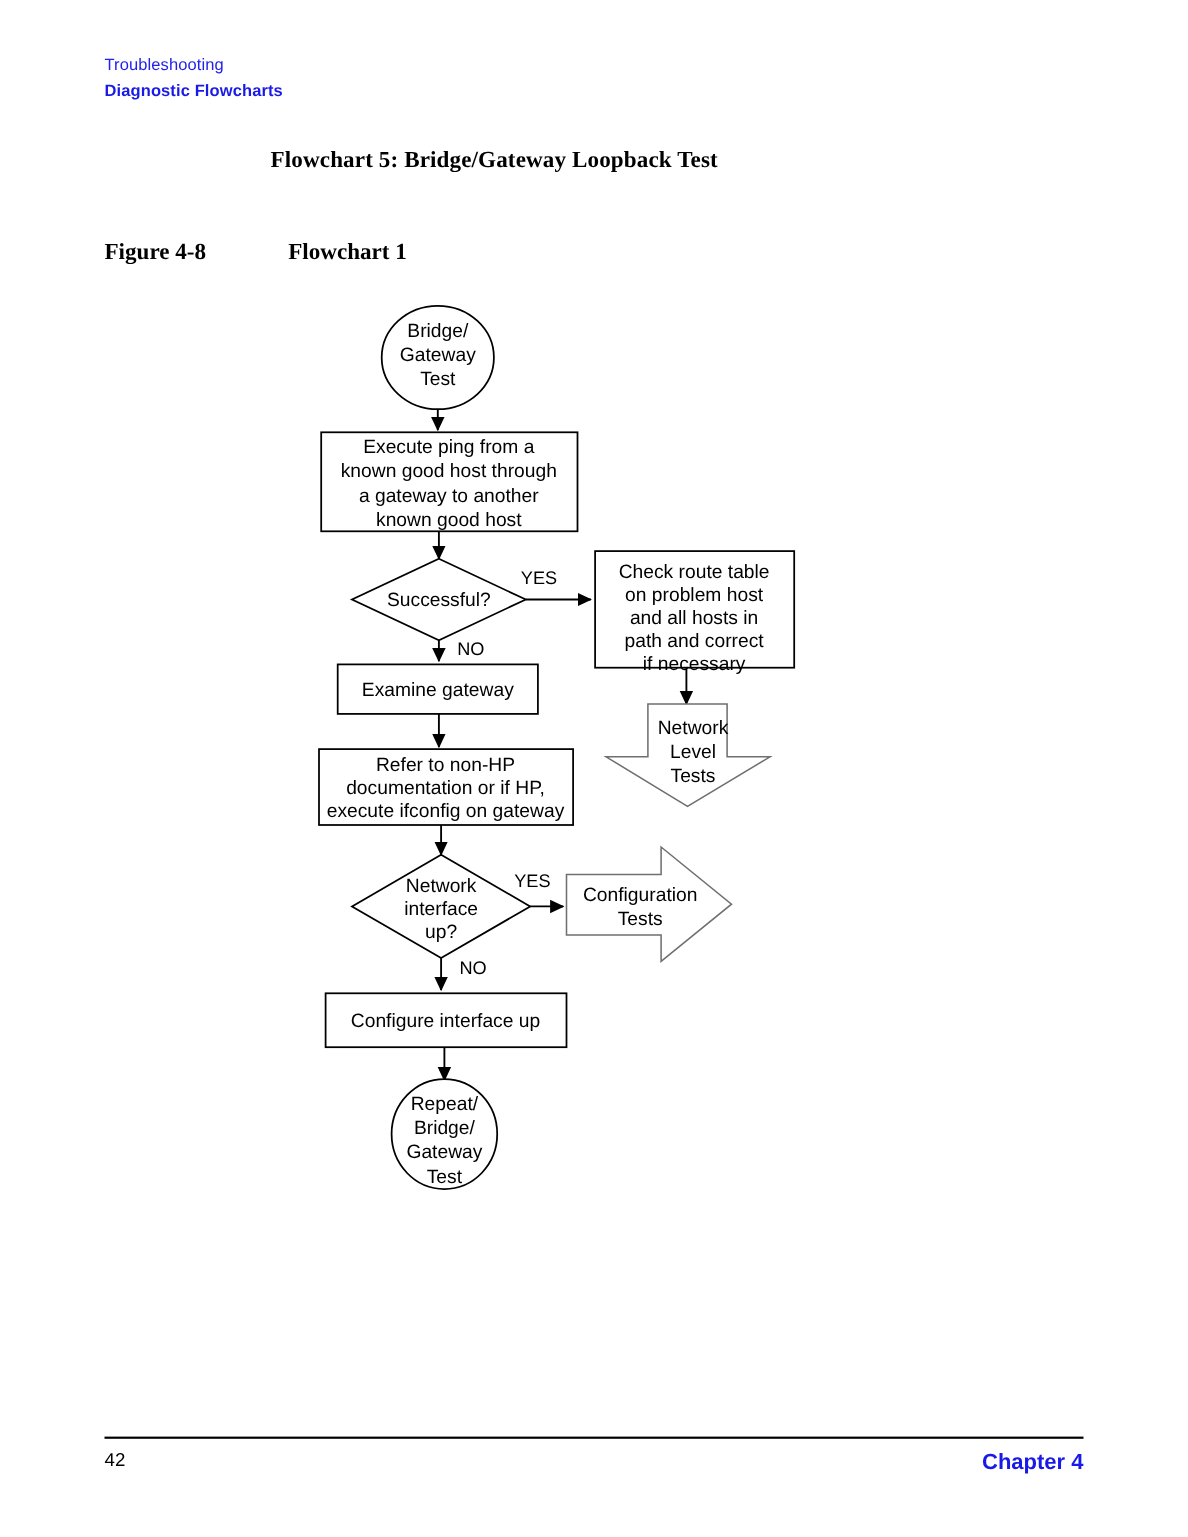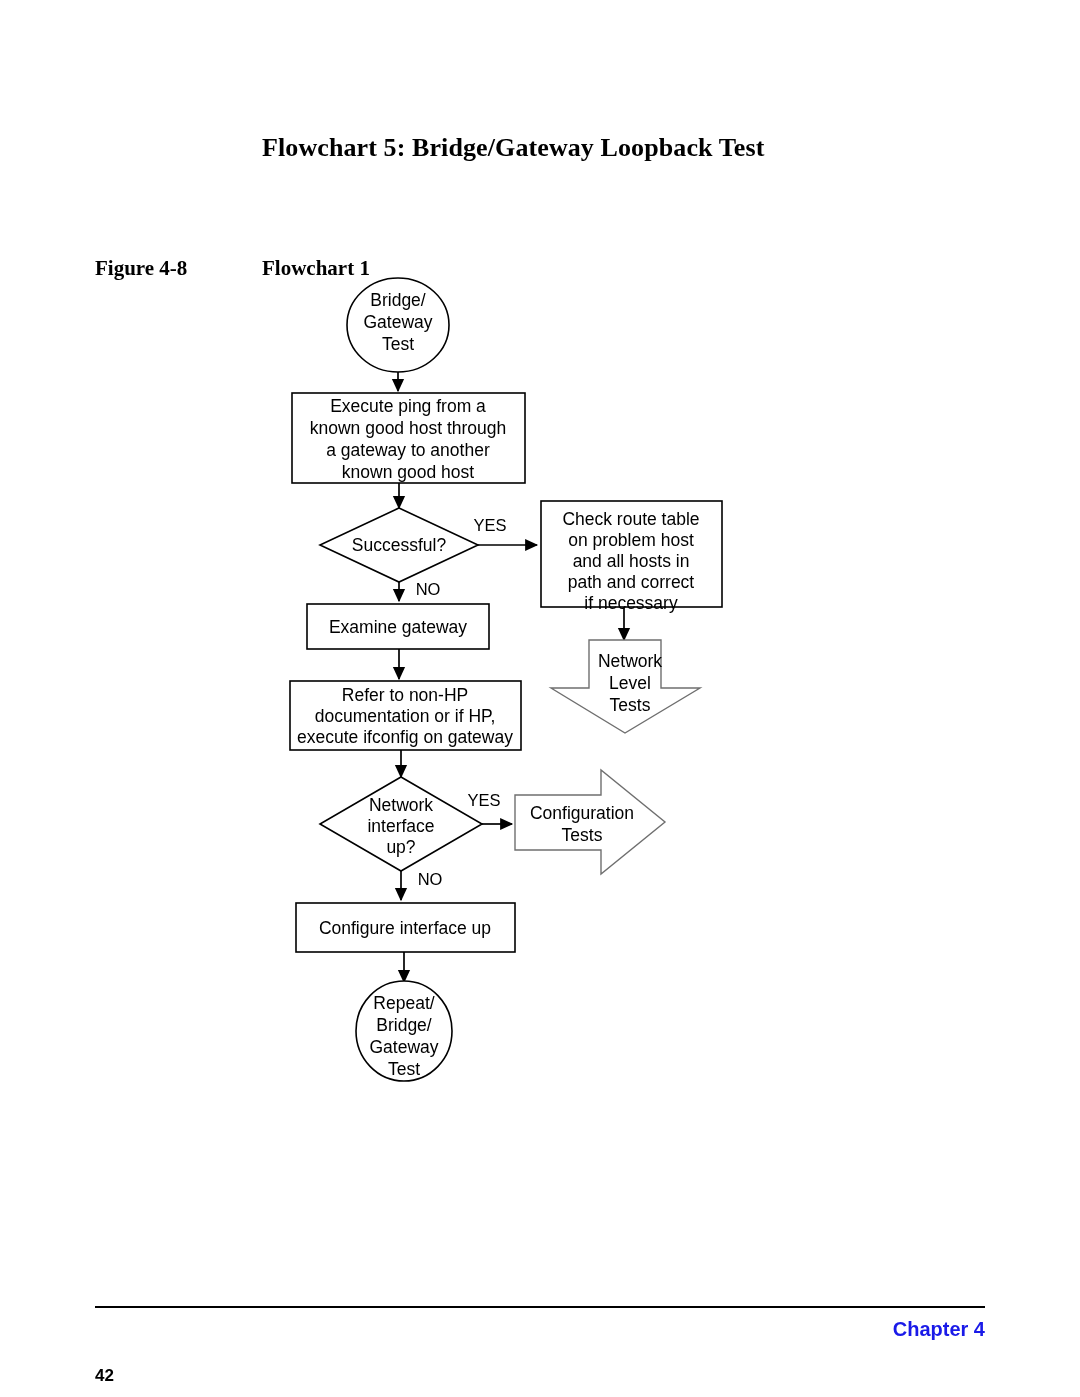--- a/index.html
+++ b/index.html
@@ -39,25 +39,25 @@
     font-size: 15px;
     font-weight: bold;
     color: #1a1ae8;
     margin-top: 8px;
     letter-spacing: 0.1px;
   }
 
   
   .doc-title {
     position: absolute;
-    left: 262px;
+    left: 246px;
     top: 133px;
     font-family: "Liberation Serif", serif;
     font-weight: bold;
-    font-size: 26px;
+    font-size: 21px;
     letter-spacing: 0.1px;
   }
   .doc-subtitle {
     position: absolute;
     left: 262px;
     top: 177px;
     font-family: "Liberation Serif", serif;
     font-size: 18px;
   }
   .figure-line {
@@ -65,21 +65,20 @@
     left: 95px;
     top: 216px;
     width: 700px;
     font-family: "Liberation Serif", serif;
     font-weight: bold;
     font-size: 21px;
   }
   .figure-num {
     display: inline-block;
     width: 167px;
-    margin-top: 40px;
   }
 
   
   .flow {
     position: absolute;
     left: 0;
     top: 0;
   }
   .flow text {
     font-family: "Liberation Sans", sans-serif;
@@ -115,40 +114,43 @@
     top: 1306px;
     width: 890px;
     height: 0;
     border-top: 2.6px solid #000000;
   }
   .footer-page {
     position: absolute;
     left: 95px;
     top: 1318px;
     font-family: "Liberation Sans", sans-serif;
-    font-weight: bold;
+    font-weight: normal;
     font-size: 17px;
     color: #000000;
-    margin-top: 48px;
   }
   .footer-chapter {
     position: absolute;
     right: 95px;
     top: 1318px;
     font-family: "Liberation Sans", sans-serif;
     font-weight: bold;
     font-size: 20px;
     color: #1a1ae8;
   }
 </style>
 </head>
 <body>
 
 <div class="page">
 
+  <div class="runhead">
+    <div class="runhead-chapter">Troubleshooting</div>
+    <div class="runhead-section">Diagnostic Flowcharts</div>
+  </div>
 
   <div class="doc-title">Flowchart 5: Bridge/Gateway Loopback Test</div>
 
   <div class="figure-line">
     <span class="figure-num">Figure 4-8</span><span>Flowchart 1</span>
   </div>
 
   <svg class="flow" width="1080" height="1130" viewBox="0 0 1080 1130">
 
     <defs>

